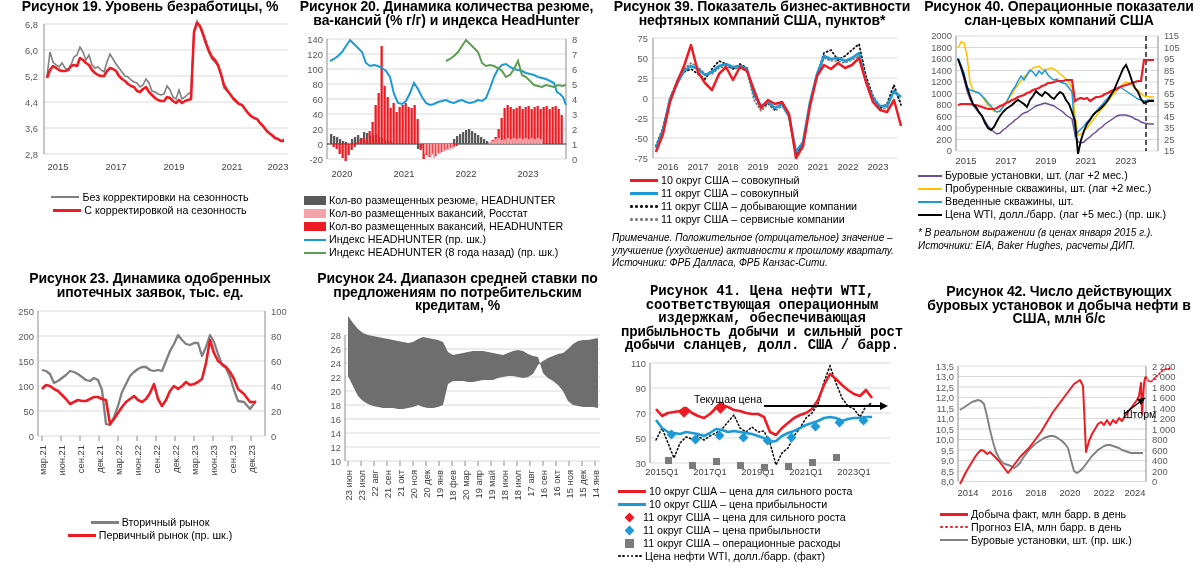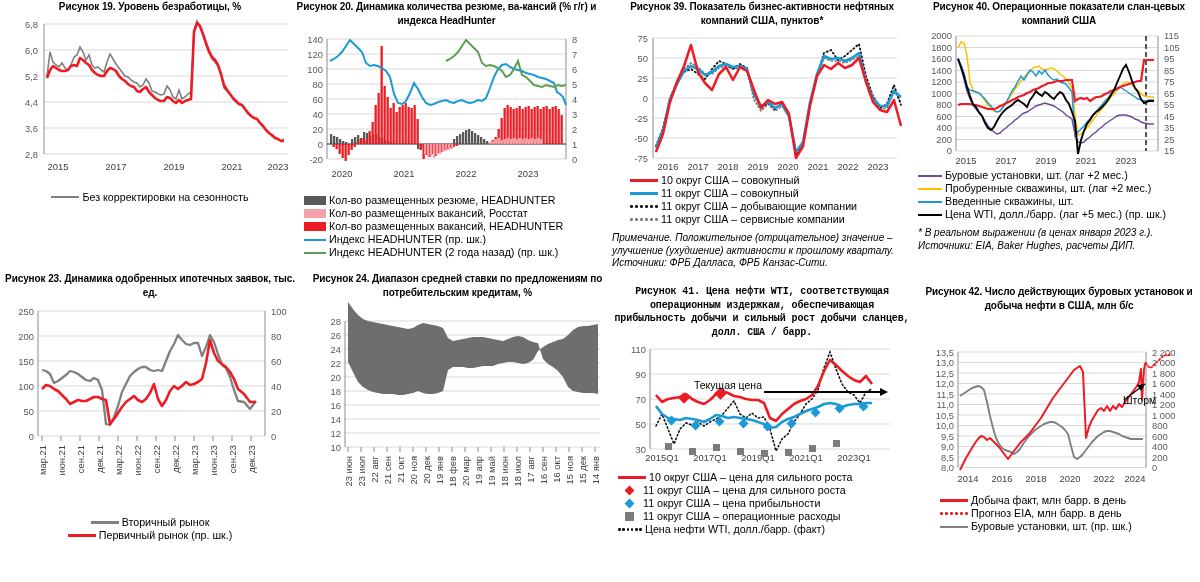--- a/index.html
+++ b/index.html
@@ -1,19 +1,19 @@
 <!DOCTYPE html>
 <html><head>
 <meta charset="utf-8">
 <style>
   html,body{margin:0;padding:0;background:#ffffff;}
   body{width:1200px;height:582px;font-family:"Liberation Sans",sans-serif;color:#000;overflow:hidden;}
   .page{position:relative;width:1200px;height:582px;}
   .panel{position:absolute;box-sizing:border-box;}
-  .fig-title{font-size:10px;font-weight:bold;text-align:center;line-height:13.5px;letter-spacing:-0.1px;}
+  .fig-title{font-size:14px;font-weight:bold;text-align:center;line-height:13.5px;letter-spacing:-0.1px;}
   .note{font-size:10px;font-style:italic;line-height:12.5px;}
   .legend{margin-top:2px;text-align:right;}
   .lg-row{display:flex;align-items:center;font-size:10.7px;line-height:13px;white-space:nowrap;}
   .lg-row.center{justify-content:center;}
   .sw{flex:0 0 auto;margin-right:3px;}
   .sw-line{width:28px;height:0;border-top-width:2.6px;border-top-style:solid;}
   .sw-line.thin{border-top-width:2px;}
   .sw-box{width:22px;height:9px;}
   .sw-dot{width:28px;height:3px;display:flex;justify-content:space-between;align-items:center;}
   .sw-dot i{width:2.5px;height:2.5px;background:#111;border-radius:50%;display:block;}
@@ -58,20 +58,24 @@
         <text class="axlabel-b" x="232" y="156" text-anchor="middle">2021</text>
         <text class="axlabel-b" x="278" y="156" text-anchor="middle">2023</text>
       </g>
       <polyline fill="none" stroke="#808080" stroke-width="1.6" points="47,62 50,38 53,48 56,51 59,53 62,49 65,54 68,56 71,51 74,43 77,41 80,33 83,38 86,46 89,41 92,51 95,54 98,53 101,56 104,58 107,48 110,40 113,45 116,50 119,54 122,58 125,62 128,63 131,66 134,68 137,69 140,73 143,71 146,65 149,69 152,77 155,78 158,80 161,81 164,80 167,72 170,76 173,83 176,85 179,76 182,85 185,83 188,80 191,78 194,17 197,7 200,13 203,21 206,31 209,39 212,45 215,48 218,52 221,61 224,74 227,77 230,80 233,85 236,88 239,90 242,91 245,95 248,99 251,102 254,104 257,105 260,109 263,112 266,116 269,119 272,122 275,124 278,125 281,127 284,125"></polyline>
       <polyline fill="none" stroke="#ED1C24" stroke-width="2.6" stroke-linejoin="round" points="47,64 50,56 53,52 56,54 59,56 62,57 65,57 68,56 71,52 74,51 77,52 80,44 83,46 86,49 89,51 92,56 95,59 98,61 101,62 104,62 107,57 110,54 113,55 116,57 119,62 122,65 125,67 128,70 131,72 134,73 137,77 140,78 143,75 146,73 149,78 152,81 155,84 158,86 161,87 164,87 167,83 170,84 173,87 176,89 179,86 182,89 185,87 188,86 191,85 194,18 197,9 200,12 203,20 206,29 209,37 212,43 215,46 218,51 221,60 224,71 227,76 230,80 233,84 236,87 239,90 242,91 245,95 248,99 251,102 254,104 257,105 260,109 263,112 266,116 269,119 272,121 275,124 278,125 281,127 284,127"></polyline>
     </svg>
     <div class="legend">
       <div class="lg-row center">
         <span class="sw sw-line" style="border-top-color:#808080;"></span>
         <span>Без корректировки на сезонность</span>
+      </div>
+      <div class="lg-row center">
+        <span class="sw sw-line" style="border-top-color:#ED1C24;border-top-width:3.4px;"></span>
+        <span>С корректировкой на сезонность</span>
       </div>
     </div>
   </div>
 
   <div class="panel" style="left:294px;top:0px;width:305px;height:268px;">
     <div class="fig-title">
       <span>Рисунок 20. Динамика количества резюме, ва-кансий (% г/г) и индекса HeadHunter</span>
     </div>
     <svg width="305" height="165" viewBox="0 0 305 165">
       <g>
@@ -265,21 +269,21 @@
       <div class="lg-row">
         <span class="sw sw-box" style="background:#ED1C24;"></span>
         <span>Кол-во размещенных вакансий, HEADHUNTER</span>
       </div>
       <div class="lg-row">
         <span class="sw sw-line" style="border-top-color:#1C9AD6;width:22px;"></span>
         <span>Индекс HEADHUNTER (пр. шк.)</span>
       </div>
       <div class="lg-row">
         <span class="sw sw-line" style="border-top-color:#5E9E52;width:22px;"></span>
-        <span>Индекс HEADHUNTER (2 года назад) (пр. шк.)</span>
+        <span>Индекс HEADHUNTER (8 года назад) (пр. шк.)</span>
       </div>
     </div>
   </div>
 
   <div class="panel" style="left:612px;top:0px;width:300px;height:280px;">
     <div class="fig-title">Рисунок 39. Показатель бизнес-активности нефтяных компаний США, пунктов*</div>
     <svg width="300" height="145" viewBox="0 0 300 145">
       <g>
         <line x1="41" y1="11" x2="285" y2="11" stroke="#D9D9D9"></line>
         <line x1="41" y1="31" x2="285" y2="31" stroke="#D9D9D9"></line>
@@ -419,21 +423,21 @@
       </div>
       <div class="lg-row">
         <span class="sw sw-line thin" style="border-top-color:#1C9AD6;width:24px;"></span>
         <span>Введенные скважины, шт.</span>
       </div>
       <div class="lg-row">
         <span class="sw sw-line" style="border-top-color:#000000;width:24px;border-top-width:2.6px;"></span>
         <span>Цена WTI, долл./барр. (лаг +5 мес.) (пр. шк.)</span>
       </div>
     </div>
-    <div class="note" style="margin-top:6px;">* В реальном выражении (в ценах января 2023 г.).</div>
+    <div class="note" style="margin-top:6px;">* В реальном выражении (в ценах января 2015 г.).</div>
     <div class="note">Источники: EIA, Baker Hughes, расчеты ДИП.</div>
   </div>
 
   <div class="panel" style="left:0px;top:272px;width:300px;height:310px;">
     <div class="fig-title">Рисунок 23. Динамика одобренных ипотечных заявок, тыс. ед.</div>
     <svg width="300" height="215" viewBox="0 0 300 215">
       <g>
         <line x1="38" y1="12" x2="265" y2="12" stroke="#D9D9D9"></line>
         <line x1="38" y1="37" x2="265" y2="37" stroke="#D9D9D9"></line>
         <line x1="38" y1="62" x2="265" y2="62" stroke="#D9D9D9"></line>
@@ -636,20 +640,24 @@
         <line x1="152" y1="53" x2="268" y2="53" stroke="#000" stroke-width="1.8"></line>
         <polygon points="268,49 276,53 268,57" fill="#000"></polygon>
       </g>
     </svg>
     <div class="legend" style="margin-left:6px;">
       <div class="lg-row">
         <span class="sw sw-line" style="border-top-color:#ED1C24;border-top-width:3px;"></span>
         <span>10 округ США – цена для сильного роста</span>
       </div>
       <div class="lg-row">
+        <span class="sw sw-line" style="border-top-color:#1C9AD6;border-top-width:3px;"></span>
+        <span>10 округ США – цена прибыльности</span>
+      </div>
+      <div class="lg-row">
         <span class="sw sw-diamond">
             <b style="background:#ED1C24;"></b>
           </span>
         <span>11 округ США – цена для сильного роста</span>
       </div>
       <div class="lg-row">
         <span class="sw sw-diamond">
             <b style="background:#1C9AD6;"></b>
           </span>
         <span>11 округ США – цена прибыльности</span>

